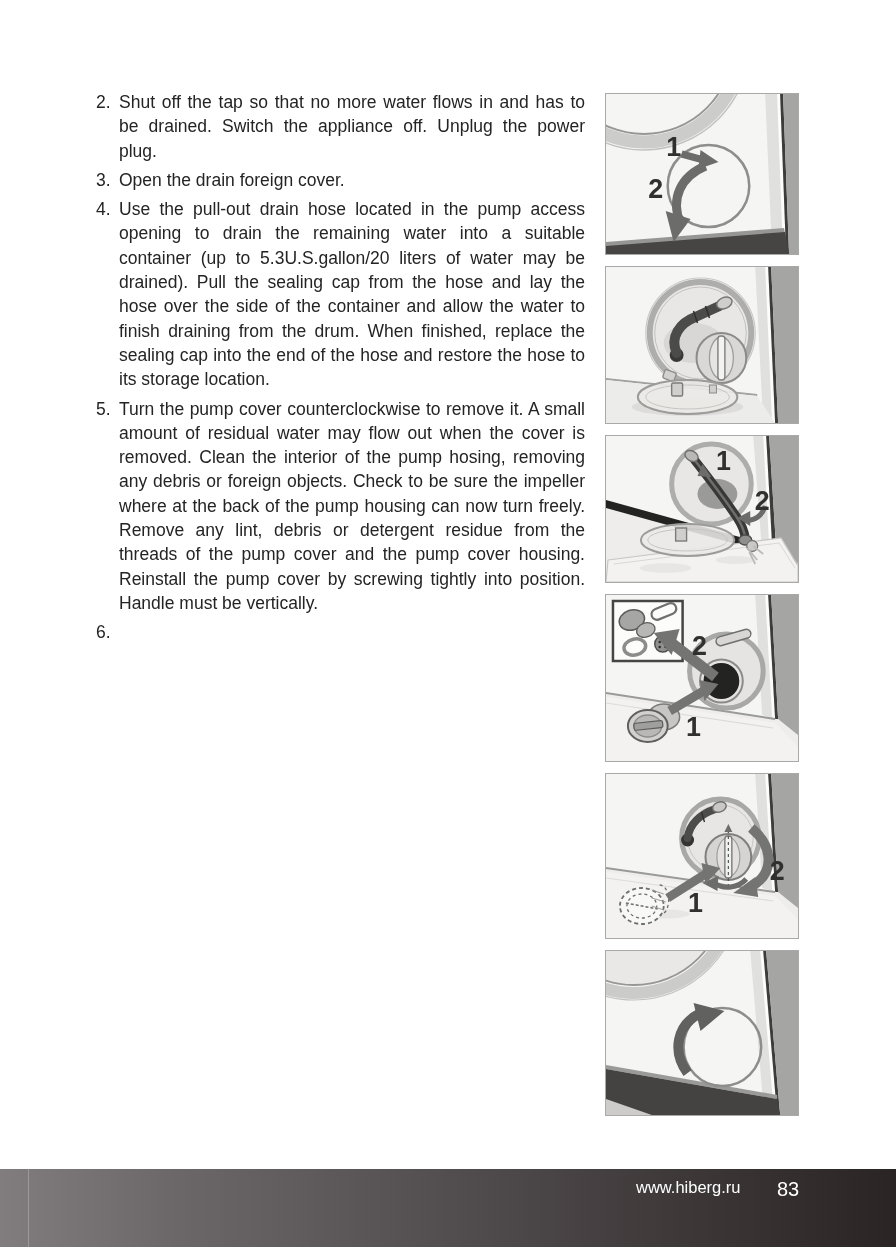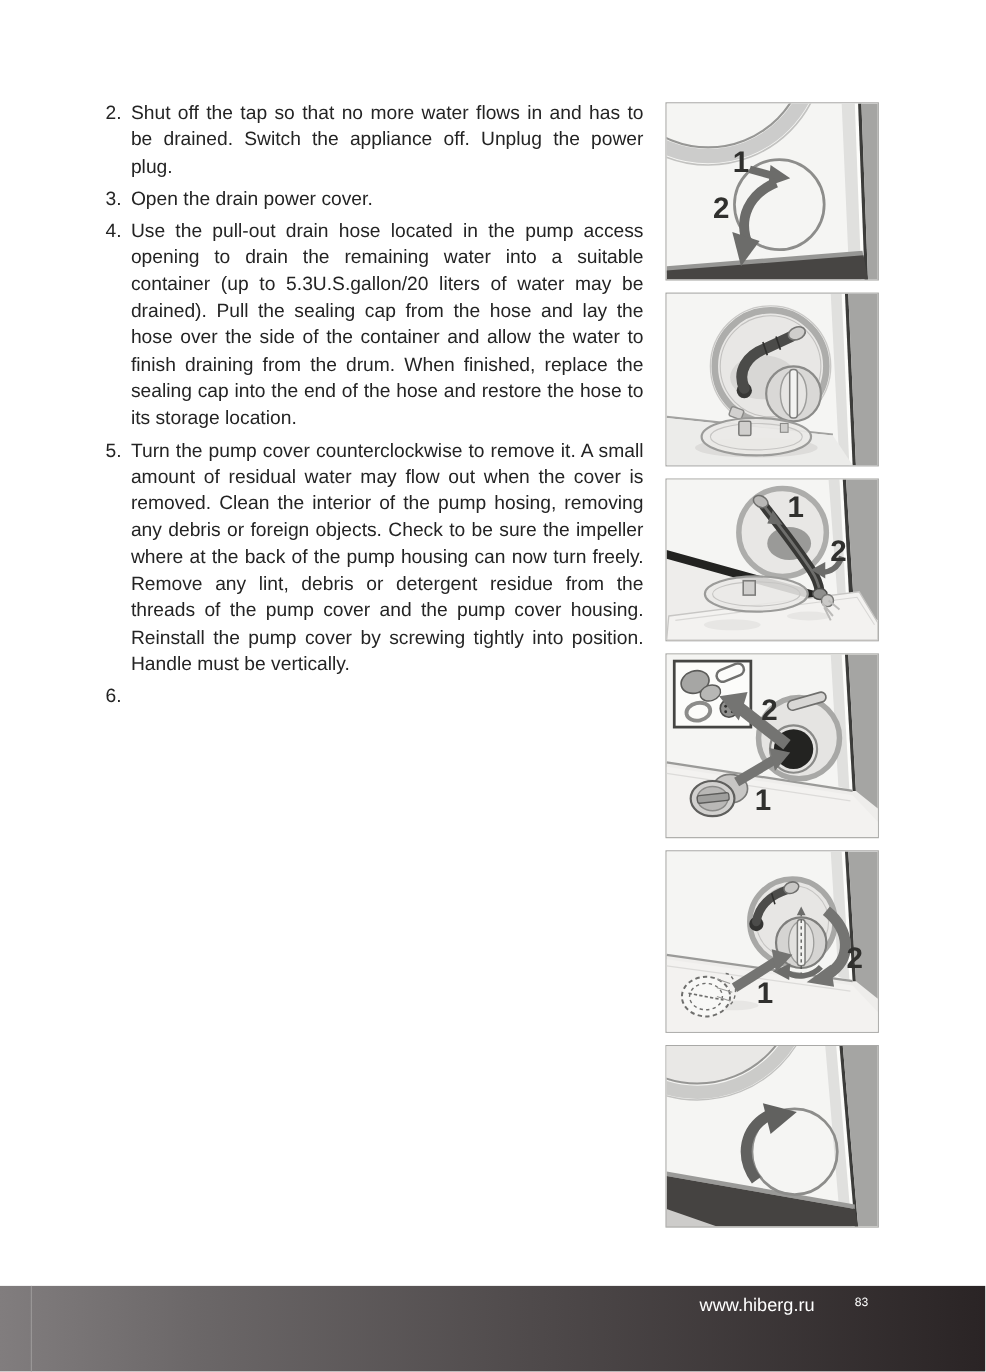--- a/index.html
+++ b/index.html
@@ -12,36 +12,36 @@
   
   .figures{position:absolute;left:605px;top:93px;width:194px;}
   .panel{border:1px solid #a9a9a7;background:#eeedeb;margin-bottom:11px;box-sizing:border-box;}
   .panel svg{display:block;width:100%;height:100%;}
   .p1{height:162px}.p2{height:158px}.p3{height:148px}.p4{height:168px}.p5{height:166px}.p6{height:166px}
   .lbl{font-family:"Liberation Sans",sans-serif;font-size:27px;font-weight:bold;fill:#30302e;text-anchor:middle;}
   
   .footer{position:absolute;left:0;top:1169px;width:896px;height:78px;
           background:linear-gradient(90deg,#817d7e 0%,#6b6768 20%,#4e494a 55%,#2a2425 100%);}
   .footer .url{position:absolute;left:636px;top:9px;font-size:16.5px;color:#ffffff;}
-  .footer .pagenum{position:absolute;left:777px;top:9px;font-size:11px;color:#ffffff;}
+  .footer .pagenum{position:absolute;left:777px;top:9px;font-size:20px;color:#ffffff;}
   .footer .spine{position:absolute;left:28px;top:0;width:1px;height:78px;background:#9d999a;}
 </style>
 </head>
 <body>
 
 <div class="page">
 
   <div class="text-col">
     <div class="item">
       <span class="num">2.</span>
       <span>Shut off the tap so that no more water flows in and has to be drained. Switch the appliance off. Unplug the power plug.</span>
     </div>
     <div class="item">
       <span class="num">3.</span>
-      <span>Open the drain power cover.</span>
+      <span>Open the drain foreign cover.</span>
     </div>
     <div class="item">
       <span class="num">4.</span>
       <span>Use the pull-out drain hose located in the pump access opening to drain the remaining water into a suitable container (up to 5.3U.S.gallon/20 liters of water may be drained). Pull the sealing cap from the hose and lay the hose over the side of the container and allow the water to finish draining from the drum. When finished, replace the sealing cap into the end of the hose and restore the hose to its storage location.</span>
     </div>
     <div class="item">
       <span class="num">5.</span>
       <span>Turn the pump cover counterclockwise to remove it. A small amount of residual water may flow out when the cover is removed. Clean the interior of the pump hosing, removing any debris or foreign objects. Check to be sure the impeller where at the back of the pump housing can now turn freely. Remove any lint, debris or detergent residue from the threads of the pump cover and the pump cover housing. Reinstall the pump cover by screwing tightly into position. Handle must be vertically.</span>
     </div>
     <div class="item">

